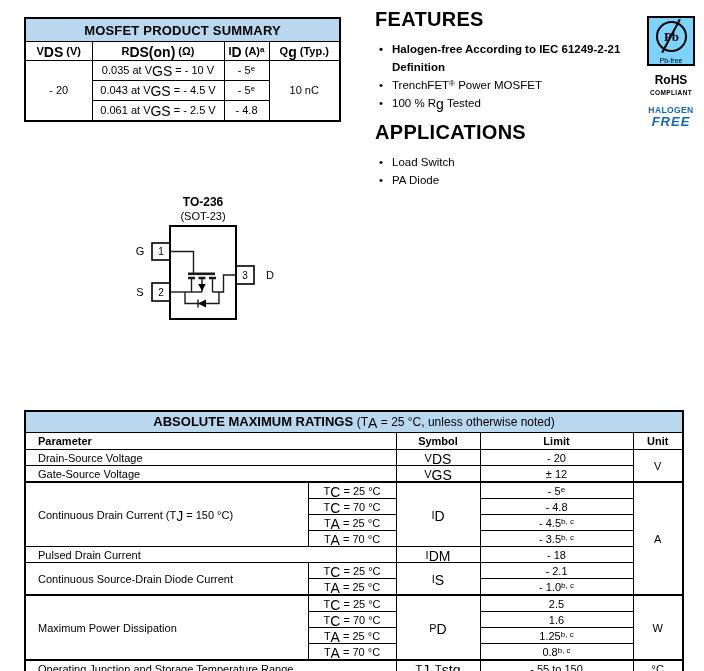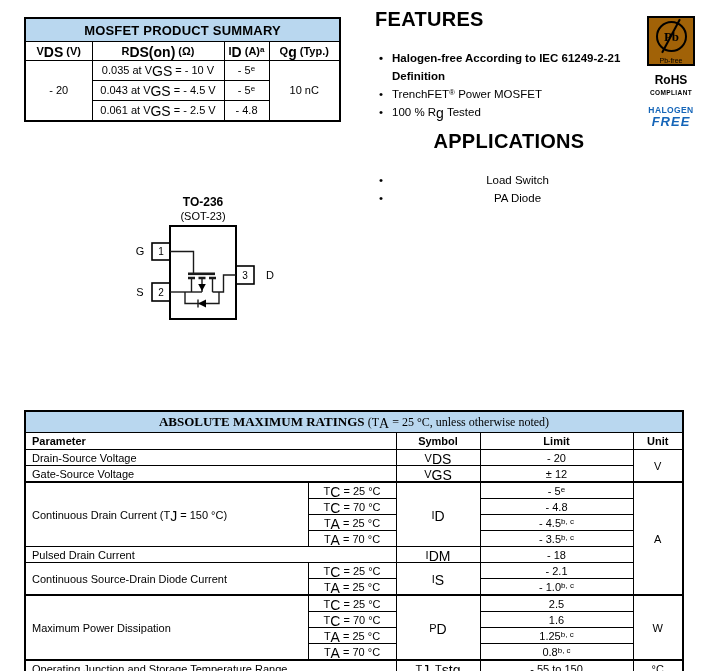--- a/index.html
+++ b/index.html
@@ -14,36 +14,36 @@
   td.ttl{background:var(--header-bg,#b9d7ef);text-align:left;font-weight:bold;
          padding:0 6px;border-bottom:2px solid #000;}
   
   .sum{position:absolute;left:24px;top:17px;width:315px;}
   .sum td{height:19px;line-height:13px;}
   .sum td.ttl{height:22px;font-size:13px;letter-spacing:.2px;}
   .sum tr.hdr td{font-weight:bold;height:18px;}
   
   .abs{position:absolute;left:24px;top:410px;width:658px;}
   .abs td{height:15px;line-height:12px;}
-  .abs td.ttl{height:20px;font-size:13px;font-family:Liberation Serif, serif;}
+  .abs td.ttl{height:20px;font-size:13px;}
   .abs td.ttl .note{font-weight:normal;font-size:12px;}
   .abs tr.hdr td{font-weight:bold;height:16px;}
-  .abs td.param{text-align:left;padding-left:6px;}
+  .abs td.param{text-align:left;padding-left:12px;}
   .abs td.grpb{border-bottom:2px solid #000;}
   
   .features{position:absolute;left:375px;top:8px;width:268px;}
   .sechead{font-size:20px;font-weight:bold;letter-spacing:.3px;margin:0 0 3px 0;}
-  ul.blist{list-style:none;margin:18px 0 0 0;padding:0;}
+  ul.blist{list-style:none;margin:9px 0 0 0;padding:0;}
   ul.blist li{position:relative;padding-left:17px;font-size:11.5px;line-height:18px;}
   ul.blist li::before{content:"\2022";position:absolute;left:4px;}
   ul.blist li.bold{font-weight:bold;}
-  .apps{margin-top:9px;text-align:center;}
+  .apps{margin-top:9px;}
   
   .badges{position:absolute;left:645px;top:16px;width:52px;text-align:center;}
-  .pbbox{position:relative;width:44px;height:46px;border:2px solid #000;margin:0 auto;background:#a16207;}
+  .pbbox{position:relative;width:44px;height:46px;border:2px solid #000;margin:0 auto;background:#7dd3fc;}
   .pbcircle{position:absolute;left:7px;top:3px;width:27px;height:27px;border:2px solid #000;
             border-radius:50%;display:flex;align-items:center;justify-content:center;
             font-family:"Liberation Serif","DejaVu Serif",serif;font-size:13px;font-weight:bold;}
   .pbslash{position:absolute;left:21px;top:-1px;width:2px;height:38px;background:#000;
            transform:rotate(28deg);}
   .pbtext{position:absolute;bottom:0;left:0;width:100%;font-size:7px;}
   .rohs{font-size:12px;font-weight:bold;margin-top:6px;line-height:17px;}
   .compliant{font-size:6.5px;font-weight:bold;letter-spacing:.4px;line-height:8px;}
   .halogen{color:var(--accent-blue,#1565b8);font-size:8.5px;font-weight:bold;
            letter-spacing:.4px;margin-top:8px;line-height:10px;}

